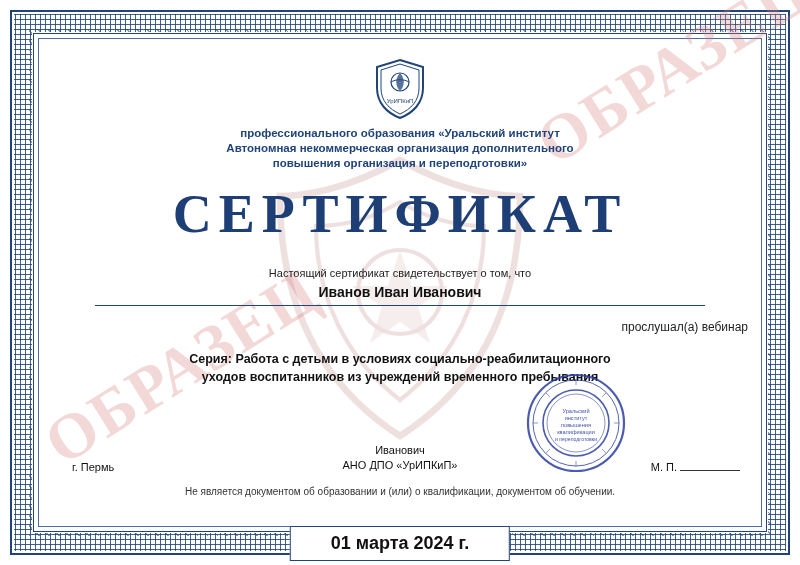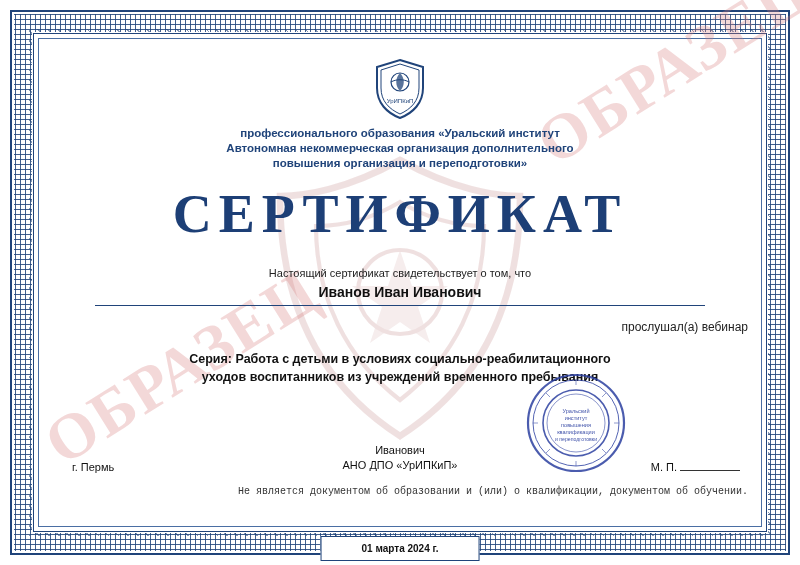--- a/index.html
+++ b/index.html
@@ -227,24 +227,23 @@
     border-bottom: 1px solid #333;
     height: 10px;
     margin-left: 3px;
   }
 
   .disclaimer {
     position: absolute;
     left: 0;
     right: 0;
     bottom: 20px;
-    text-align: right;
+    text-align: center;
     font-size: 10px;
     color: #333;
-    font-family: Liberation Mono, monospace;
   }
 
   
   .stamp {
     position: absolute;
     right: 120px;
     bottom: 42px;
     width: 104px;
     height: 104px;
     pointer-events: none;
@@ -252,21 +251,21 @@
 
   
   .date-plate {
     position: absolute;
     left: 50%;
     transform: translateX(-50%);
     bottom: 4px;
     background: #ffffff;
     border: 1.5px solid #20447a;
     padding: 6px 40px;
-    font-size: 10px;
+    font-size: 18px;
     font-weight: bold;
     color: #111;
     z-index: 5;
   }
 </style>
 </head>
 <body>
 
 <div class="certificate">
 

